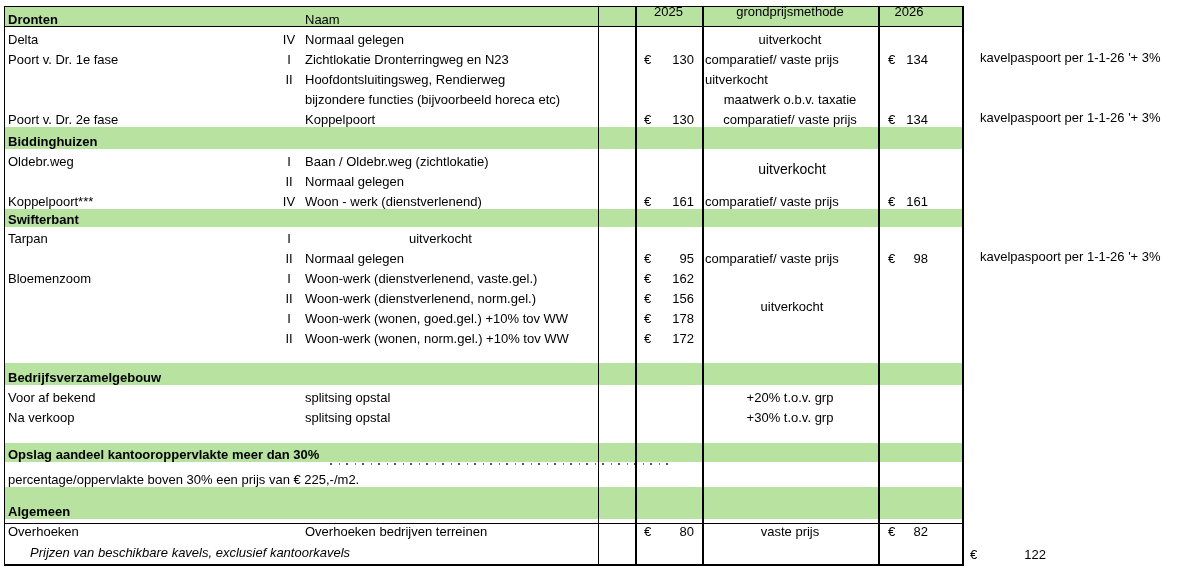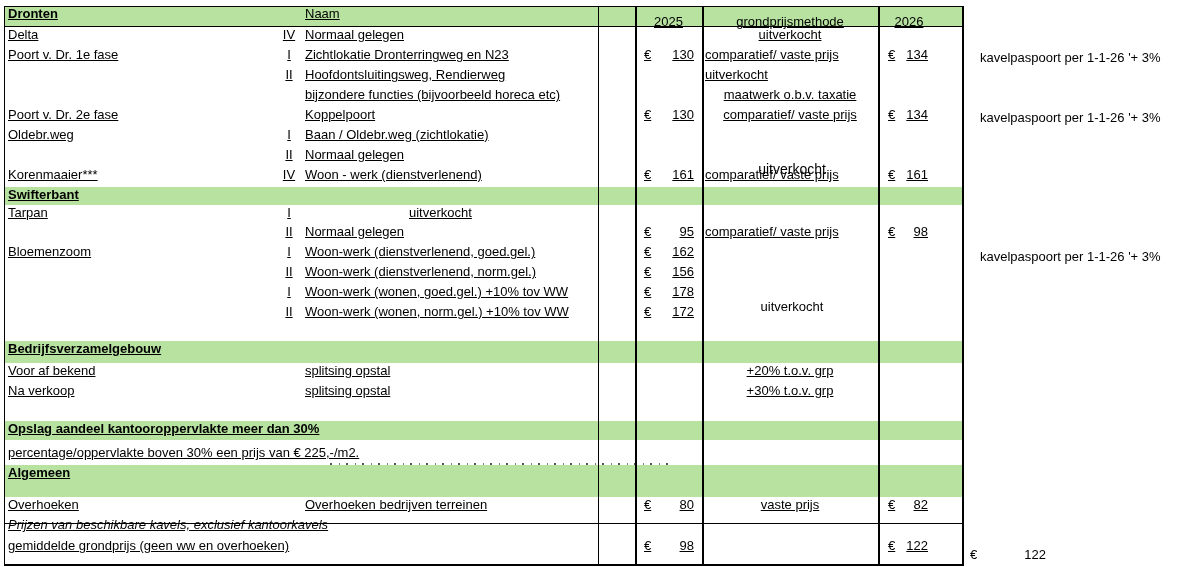--- a/index.html
+++ b/index.html
@@ -3,36 +3,36 @@
 <meta charset="utf-8">
 <style>
   * { margin:0; padding:0; box-sizing:border-box; }
   html,body { background:#fff; }
   .sheet {
     position:relative; width:1179px; height:567px; background:#fff;
     font-family:"Liberation Sans", sans-serif; font-size:13px; color:#000;
     overflow:hidden;
   }
   .tbl { position:absolute; left:4px; top:6px; width:959px; }
-  .tr { display:flex; align-items:flex-start;text-decoration:underline; }
+  .tr { display:flex; align-items:flex-end; }
   .green { background:var(--green, #B7E2A0); }
   .h21{height:21px} .h20{height:20px} .h22{height:22px} .h18{height:18px}
   .h19{height:19px} .h17{height:17px} .h16{height:32px} .h5{height:5px}
   .c { display:flex; align-items:center; white-space:nowrap; overflow:visible; }
   .cname  { width:272px; padding-left:4px; }
   .croman { width:26px; justify-content:center; }
   .cnaam  { width:296px; padding-left:3px; }
   .cgap   { width:37px; }
   .c25    { width:67px; padding-left:9px; padding-right:8px; justify-content:space-between; }
   .cmeth  { width:176px; padding:0 3px; }
   .c26    { width:62px; padding-left:10px; padding-right:12px; justify-content:space-between; }
   .al-center { justify-content:center; }
   .al-left { justify-content:flex-start; }
   .bold { font-weight:bold; }
-  .it { font-style:italic; }
+  .it { font-style:italic;margin-left:22px; }
   .hdr .c25, .hdr .c26, .hdr .cmeth { justify-content:center; padding:8px; }
   
   .vl, .hl { position:absolute; background:#000; z-index:6; }
   
   .merged { position:absolute; left:706px; width:172px; display:flex;
             align-items:center; justify-content:center; z-index:4; }
   .note { position:absolute; left:974px; height:20px; display:flex;
           align-items:center; white-space:nowrap; z-index:4;padding-left:6px; }
   .note-eur { position:absolute; left:970px; width:76px; height:21px;
               display:flex; align-items:center; justify-content:space-between; z-index:4; }
@@ -111,20 +111,23 @@
           <span>€</span>
           <span>130</span>
         </div>
       <div class="c cmeth al-center">comparatief/ vaste prijs</div>
       <div class="c c26">
           <span>€</span>
           <span>134</span>
         </div>
     </div>
 
+    <div class="tr h22 green">
+      <div class="c cname bold">Biddinghuizen</div>
+    </div>
 
     <div class="tr h20">
       <div class="c cname">Oldebr.weg</div>
       <div class="c croman">I</div>
       <div class="c cnaam">Baan / Oldebr.weg (zichtlokatie)</div>
       <div class="c cgap"></div>
       <div class="c c25"></div>
       <div class="c cmeth"></div>
       <div class="c c26"></div>
     </div>
@@ -133,21 +136,21 @@
       <div class="c cname"></div>
       <div class="c croman">II</div>
       <div class="c cnaam">Normaal gelegen</div>
       <div class="c cgap"></div>
       <div class="c c25"></div>
       <div class="c cmeth"></div>
       <div class="c c26"></div>
     </div>
 
     <div class="tr h20">
-      <div class="c cname">Korenmaaier***</div>
+      <div class="c cname">Koppelpoort***</div>
       <div class="c croman">IV</div>
       <div class="c cnaam">Woon - werk (dienstverlenend)</div>
       <div class="c cgap"></div>
       <div class="c c25">
           <span>€</span>
           <span>161</span>
         </div>
       <div class="c cmeth al-left">comparatief/ vaste prijs</div>
       <div class="c c26">
           <span>€</span>
@@ -180,21 +183,21 @@
       <div class="c cmeth al-left">comparatief/ vaste prijs</div>
       <div class="c c26">
           <span>€</span>
           <span>98</span>
         </div>
     </div>
 
     <div class="tr h20">
       <div class="c cname">Bloemenzoom</div>
       <div class="c croman">I</div>
-      <div class="c cnaam">Woon-werk (dienstverlenend, goed.gel.)</div>
+      <div class="c cnaam">Woon-werk (dienstverlenend, vaste.gel.)</div>
       <div class="c cgap"></div>
       <div class="c c25">
           <span>€</span>
           <span>162</span>
         </div>
       <div class="c cmeth"></div>
       <div class="c c26"></div>
     </div>
 
     <div class="tr h20">

